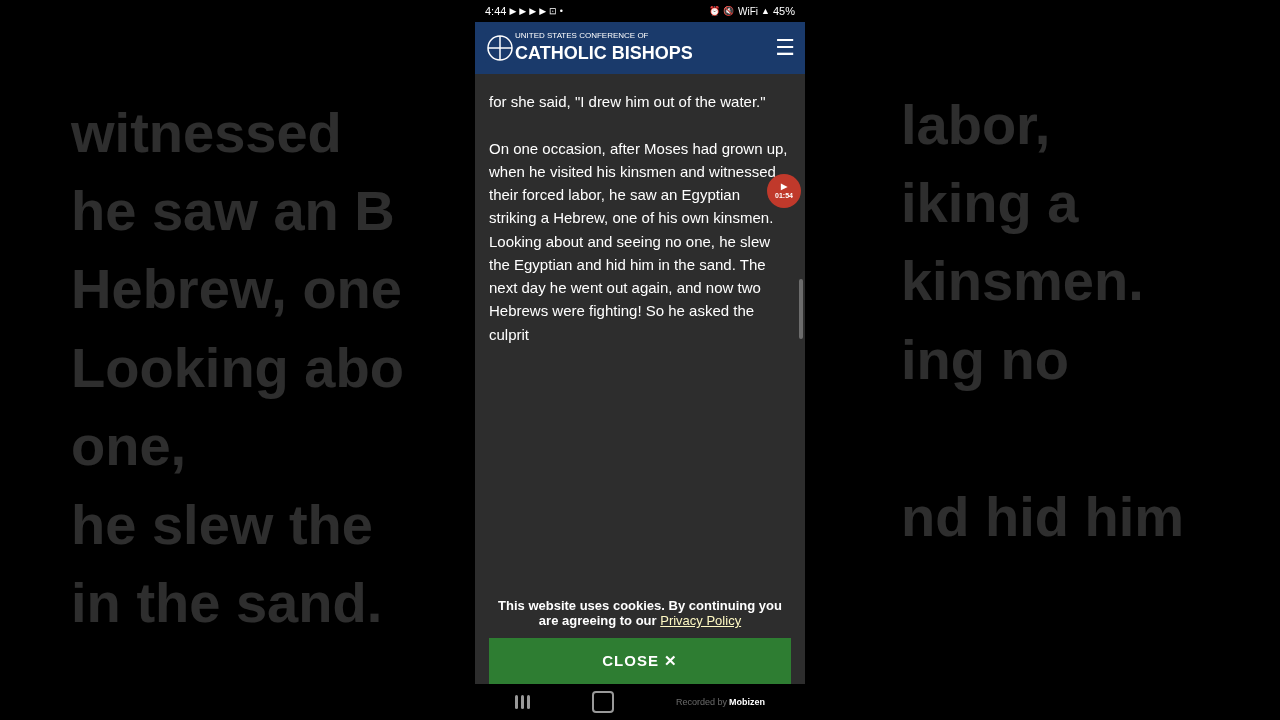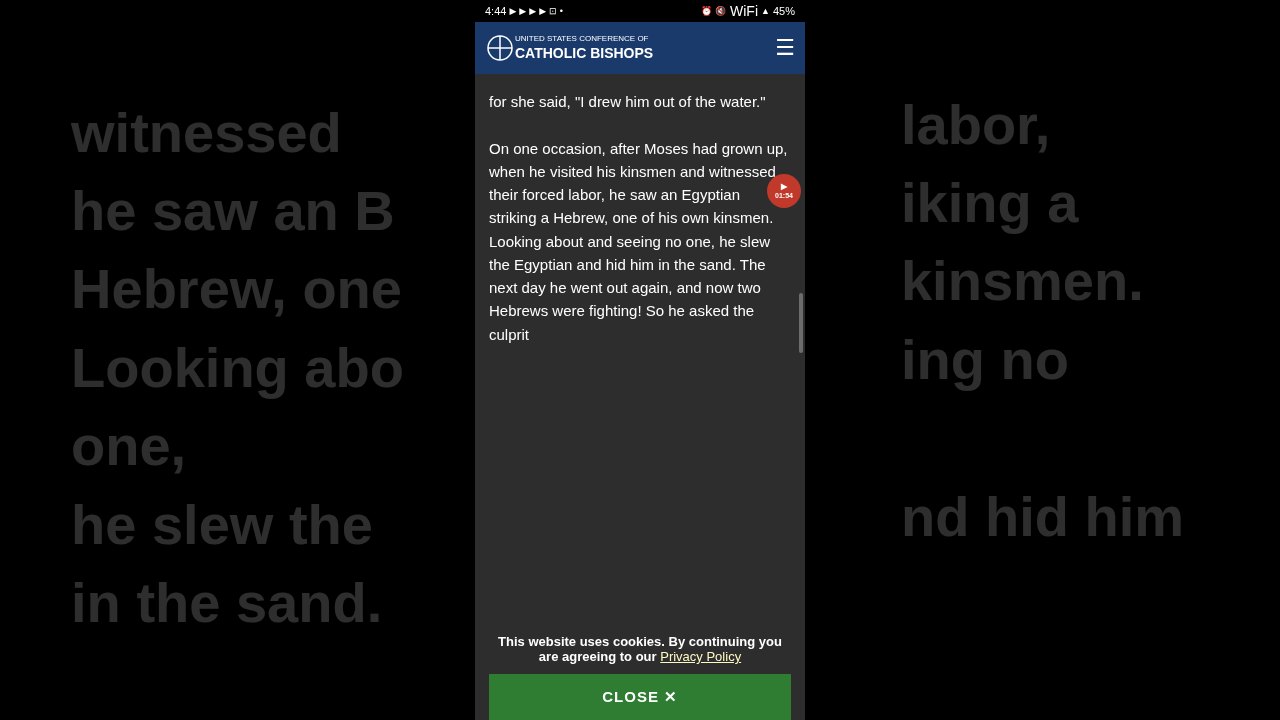--- a/index.html
+++ b/index.html
@@ -74,21 +74,21 @@
 
     .nav-logo-text {
       color: #fff;
       font-size: 9px;
       line-height: 1.3;
       font-weight: bold;
       text-transform: uppercase;
     }
 
     .nav-logo-text .main-title {
-      font-size: 14px;
+      font-size: 18px;
       color: #fff;
     }
 
     .hamburger {
       color: #fff;
       font-size: 22px;
       cursor: pointer;
     }
 
     
@@ -261,21 +261,21 @@
       <span style="font-size:9px;">▶</span>
       <span style="font-size:9px;">▶</span>
       <span style="font-size:9px;">▶</span>
       <span style="font-size:9px;">▶</span>
       <span style="font-size:9px;">⊡</span>
       <span style="font-size:9px;">•</span>
     </div>
     <div class="status-bar-right">
       <span style="font-size:9px;">⏰</span>
       <span style="font-size:9px;">🔇</span>
-      <span style="font-size:14px;">WiFi</span>
+      <span style="font-size:10px;">WiFi</span>
       <span style="font-size:9px;">▲</span>
       <span>45%</span>
     </div>
   </div>
 
   <div class="nav-bar">
     <div class="nav-logo">
 
       <svg class="nav-logo-icon" viewBox="0 0 30 30" fill="none" xmlns="http://www.w3.org/2000/svg">
         <rect width="30" height="30" rx="2" fill="#1a3a6b"></rect>
@@ -306,14 +306,28 @@
     </div>
   </div>
 
   <div class="cookie-banner">
     <p>
       <strong>This website uses cookies. By continuing you are agreeing to our </strong><a href="#">Privacy Policy</a>
     </p>
     <button class="close-btn">CLOSE  ✕</button>
   </div>
 
+  <div class="bottom-bar">
+    <div style="display:flex; gap:3px; align-items:center;">
+      <div class="nav-indicator"></div>
+      <div class="nav-indicator"></div>
+      <div class="nav-indicator"></div>
+    </div>
+    <div style="display:flex; align-items:center; gap:40px;">
+      <div class="home-btn-outline"></div>
+    </div>
+    <div style="font-size:9px; color:rgba(255,255,255,0.4); display:flex; align-items:center; gap:2px;">
+      <span>Recorded by</span>
+      <span style="color:#fff; font-weight:bold;">Mobizen</span>
+    </div>
+  </div>
 
 </div>
 
 </body></html>

